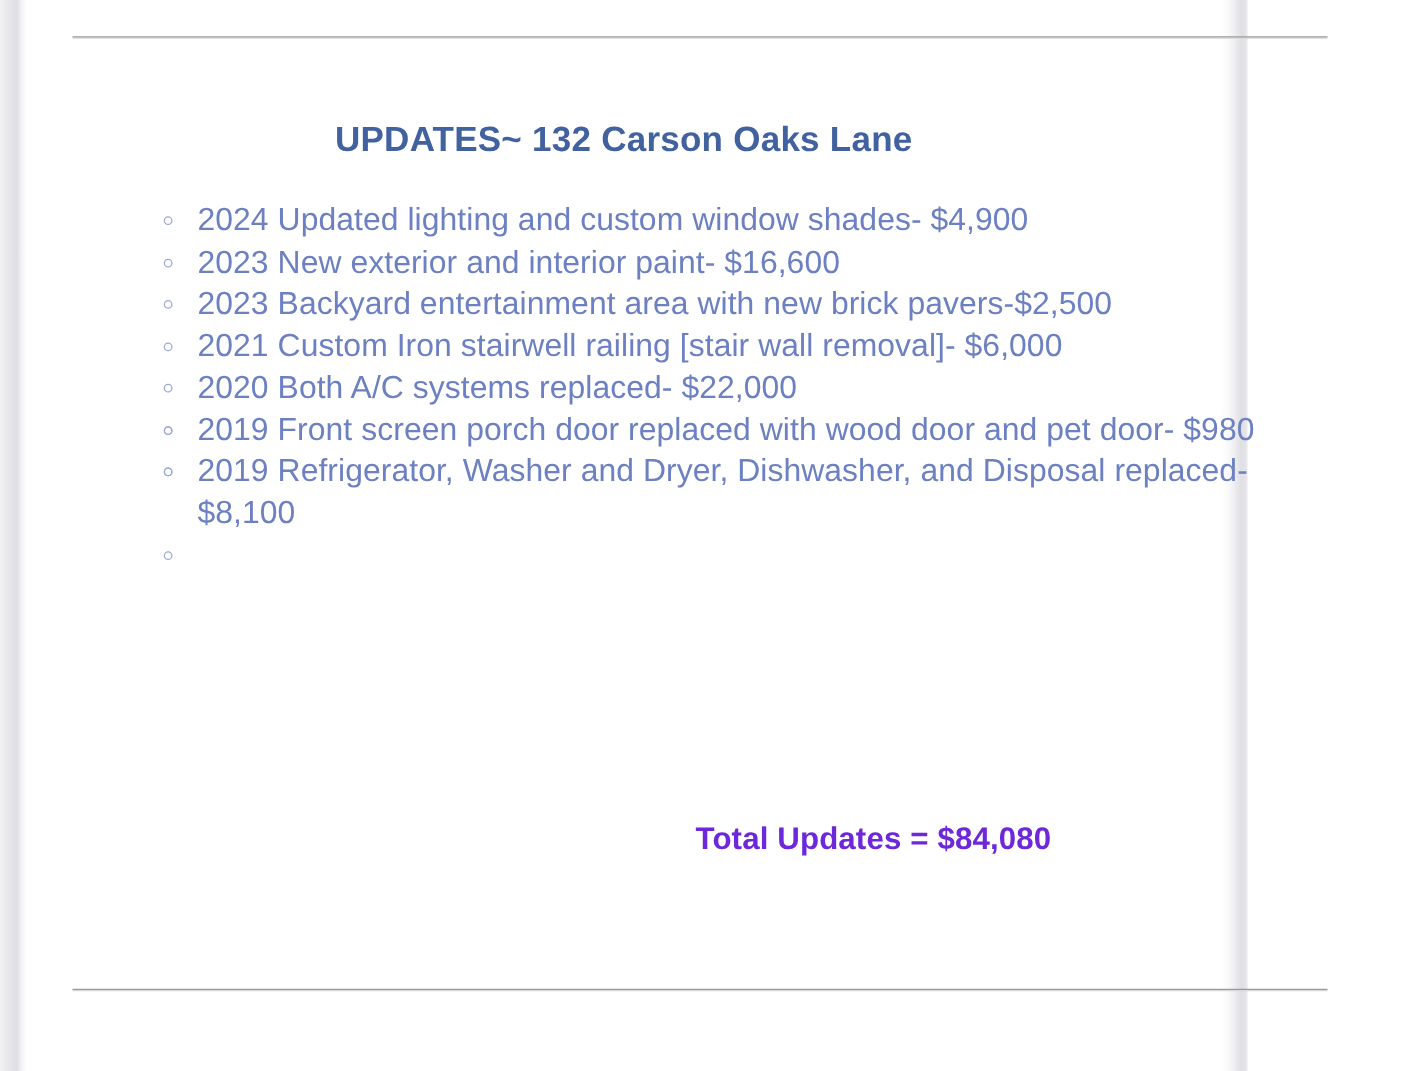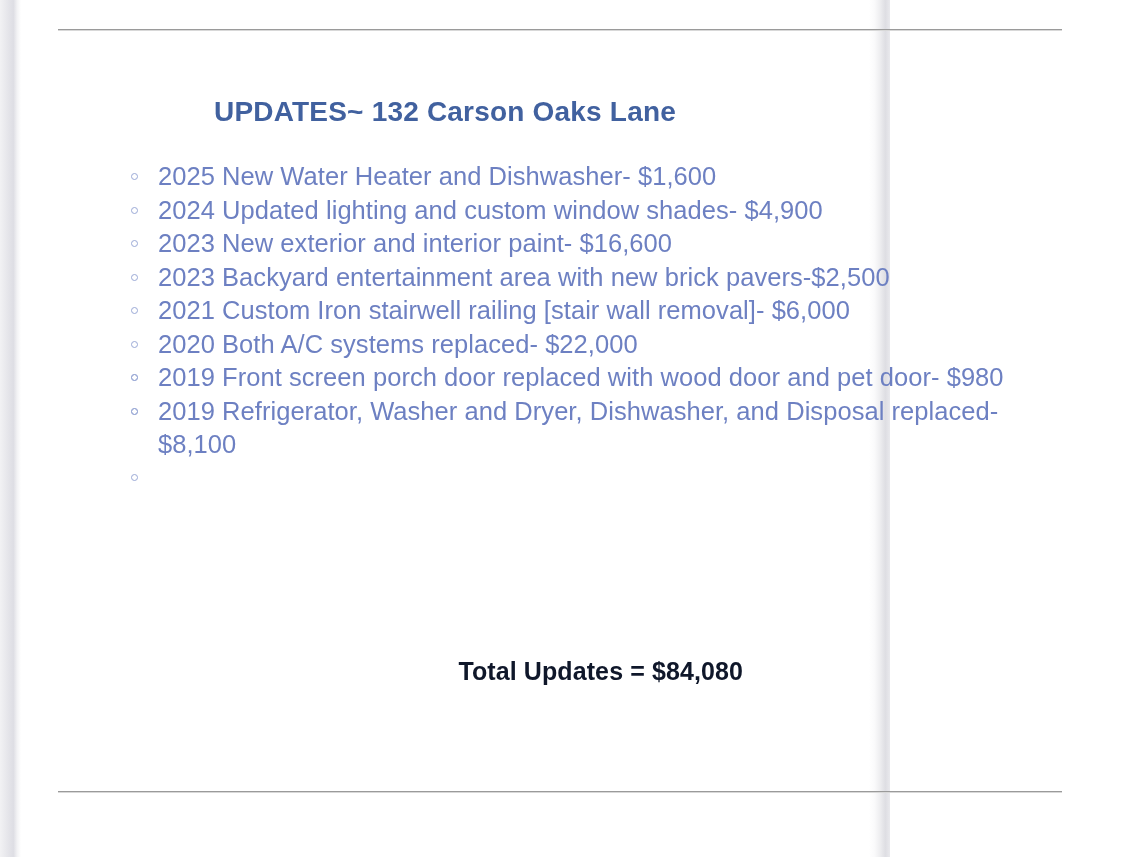--- a/index.html
+++ b/index.html
@@ -9,21 +9,21 @@
   }
   body {
     width: 1125px;
     height: 857px;
     font-family: "Liberation Sans", sans-serif;
     overflow: hidden;
   }
 
   #page {
     position: relative;
-    width: 890px;
+    width: 998px;
     height: 857px;
     background: #ffffff;
     box-sizing: border-box;
   }
 
   
   .edge-gutter {
     position: absolute;
     top: 0;
     bottom: 0;
@@ -110,25 +110,25 @@
     top: 13px;
     width: 7px;
     height: 7px;
     border: 1.4px solid #9aa9d6;
     border-radius: 50%;
     box-sizing: border-box;
   }
 
   .total-line {
     position: absolute;
-    right: 126px;
+    right: 136px;
     top: 657px;
     font-size: 25px;
     font-weight: bold;
-    color: #0f172a;
+    color: #6d28d9;
     letter-spacing: 0.1px;
     white-space: nowrap;
   }
 </style>
 </head>
 <body>
 
 <div id="page">
 
   <div class="edge-gutter left"></div>
@@ -136,24 +136,20 @@
 
   <div class="sheet">
 
     <div class="rule top"></div>
 
     <div class="content">
 
       <div class="doc-title">UPDATES~ 132 Carson Oaks Lane</div>
 
       <ul class="updates-list">
-        <li>
-          <span class="bullet-marker"></span>
-          <span>2025 New Water Heater and Dishwasher- $1,600</span>
-        </li>
         <li>
           <span class="bullet-marker"></span>
           <span>2024 Updated lighting and custom window shades- $4,900</span>
         </li>
         <li>
           <span class="bullet-marker"></span>
           <span>2023 New exterior and interior paint- $16,600</span>
         </li>
         <li>
           <span class="bullet-marker"></span>

